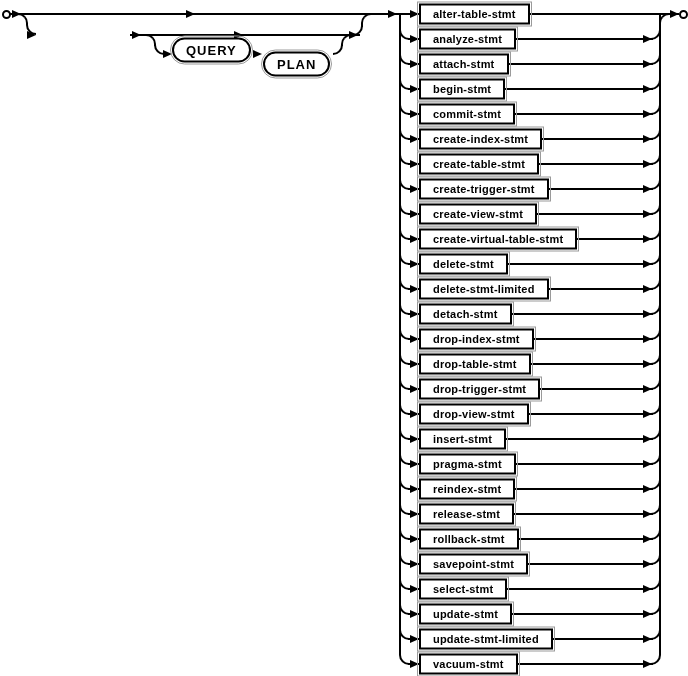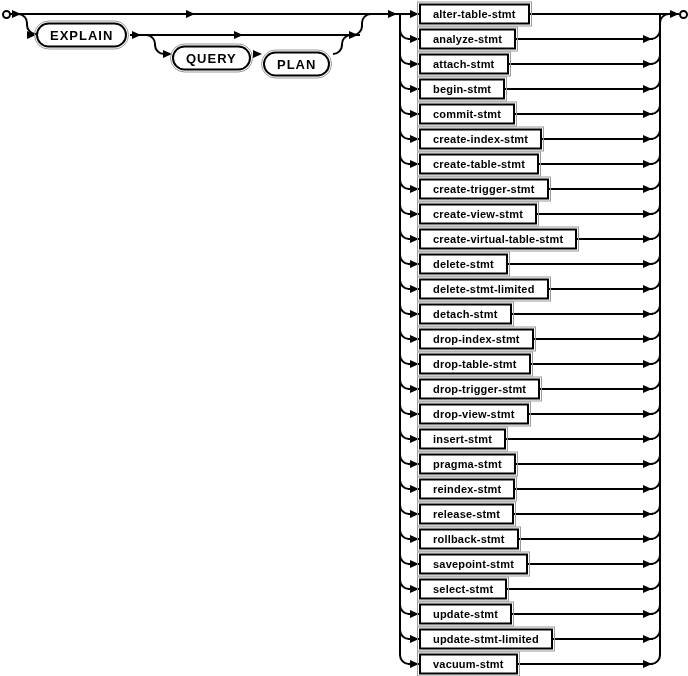--- a/index.html
+++ b/index.html
@@ -41,30 +41,29 @@
   <div class="term-circle" style="left:2px; top:10px;"></div>
   <div class="arrow" style="left:12px; top:10px;"></div>
 
   <div class="hline" style="left:10px; top:13px; width:409px;"></div>
   <div class="arrow" style="left:186px; top:10px;"></div>
   <div class="arrow" style="left:388px; top:10px;"></div>
 
   <div class="curve tr" style="left:18px; top:13px; width:10px; height:12px;"></div>
   <div class="curve bl" style="left:26px; top:25px; width:10px; height:10px;"></div>
   <div class="arrow" style="left:27px; top:31px;"></div>
-  <div class="node cap" style="left:36px; top:35px;"><span>EXPLAIN</span></div>
 
   <div class="hline" style="left:130px; top:34px; width:230px;"></div>
   <div class="arrow" style="left:132px; top:31px;"></div>
   <div class="arrow" style="left:234px; top:31px;"></div>
 
   <div class="curve tr" style="left:146px; top:34px; width:10px; height:12px;"></div>
   <div class="curve bl" style="left:154px; top:45px; width:10px; height:10px;"></div>
   <div class="arrow" style="left:163px; top:50px;"></div>
-  <div class="node cap" style="left:172px; top:58px;text-align:center;"><span>QUERY</span></div>
+  <div class="node cap" style="left:172px; top:50px;text-align:center;"><span>QUERY</span></div>
   <div class="arrow" style="left:253px; top:50px;"></div>
   <div class="node cap" style="left:263px; top:64px;"><span>PLAN</span></div>
 
   <div class="curve br" style="left:333px; top:45px; width:10px; height:10px;"></div>
   <div class="curve tl" style="left:341px; top:34px; width:10px; height:12px;"></div>
   <div class="arrow" style="left:349px; top:31px;"></div>
 
   <div class="curve br" style="left:353px; top:26px; width:10px; height:10px;"></div>
   <div class="curve tl" style="left:361px; top:13px; width:10px; height:14px;"></div>
 

